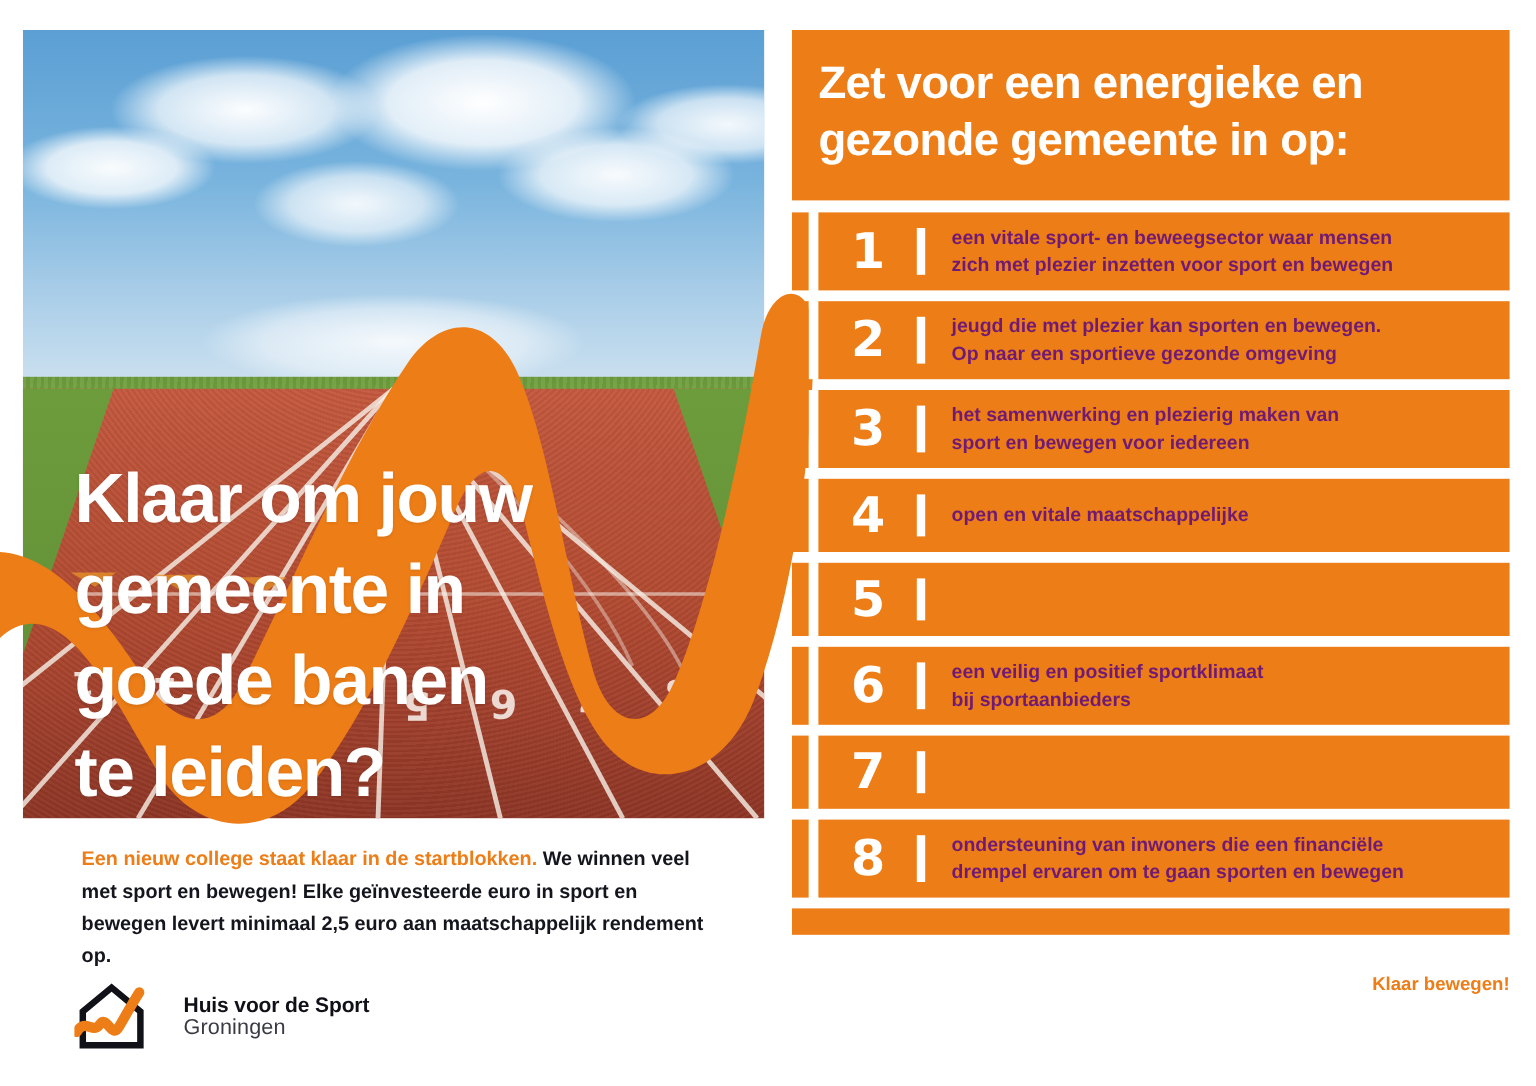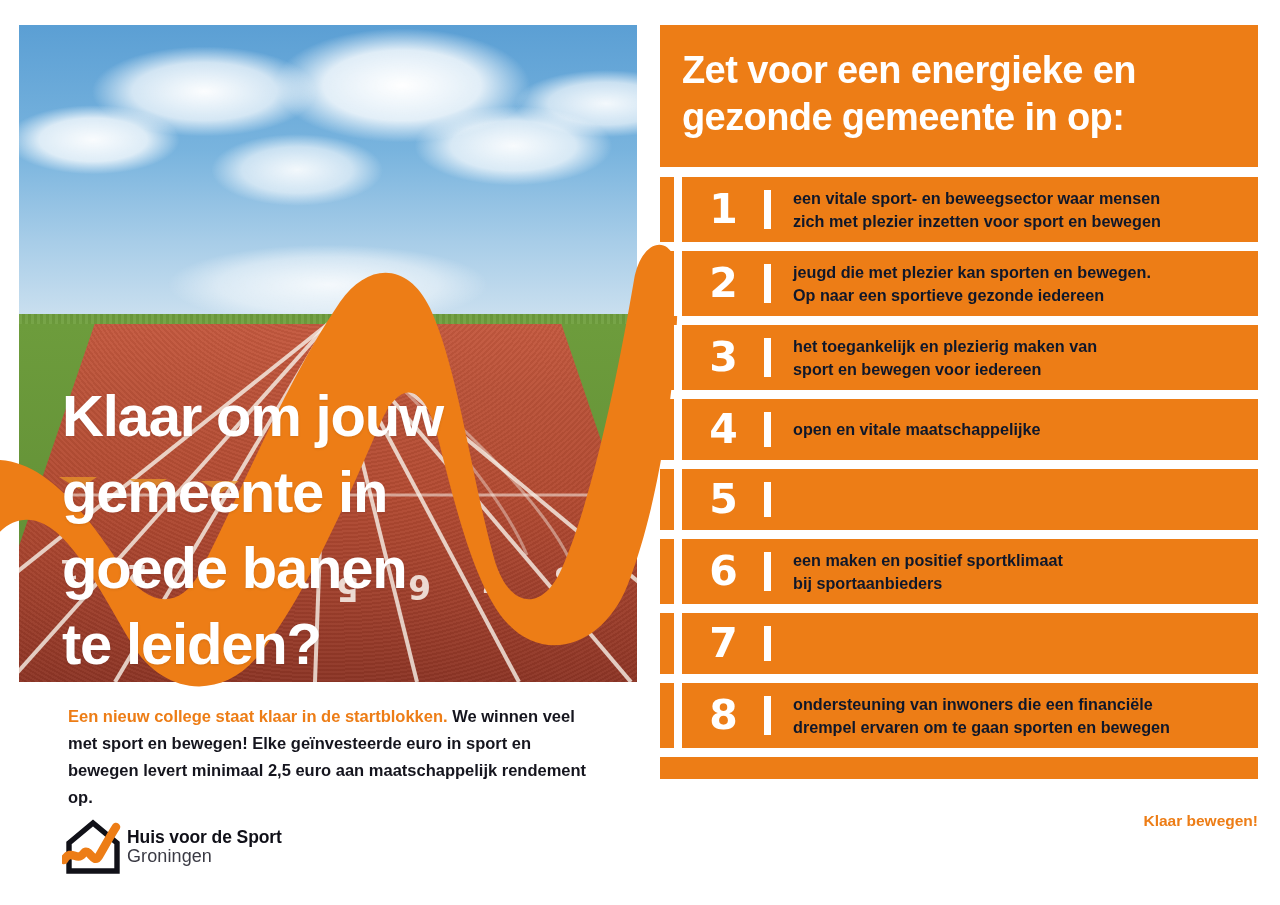--- a/index.html
+++ b/index.html
@@ -78,21 +78,21 @@
   
   .body-copy{
     position:absolute;left:68px;top:686px;width:530px;
     font-size:16.5px;line-height:27px;color:#15151e;font-weight:600;
   }
   .body-copy .lead{color:#ED7D16;font-weight:700;}
 
   
   .logo{
     position:absolute;left:62px;top:818px;
-    display:flex;align-items:center;gap:3px;justify-content:flex-end;
+    display:flex;align-items:center;gap:29px;justify-content:flex-end;
   }
   .logo-mark{width:62px;height:58px;position:relative;flex:none;}
   .logo-text{display:flex;flex-direction:column;line-height:1.06;}
   .logo-title{font-size:17.5px;font-weight:700;color:#101018;letter-spacing:-.1px;}
   .logo-sub{font-size:18px;font-weight:400;color:#3a3a44;letter-spacing:.1px;}
 
   
   .right-col{position:absolute;left:660px;top:25px;width:598px;}
   .panel-header{
     background:#ED7D16;padding:22px 16px 26px 22px;
@@ -119,21 +119,21 @@
     width:82px;flex:none;text-align:center;
     color:#ffffff;font-weight:700;font-size:41px;line-height:1;
     font-family:"DejaVu Sans", sans-serif;letter-spacing:-1px;
   }
   .row-divider{
     width:7px;flex:none;background:#ffffff;align-self:stretch;
     margin:3px 0;
   }
   .row-text{
     flex:1;padding:0 16px 0 22px;
-    color:#0f172a;font-size:16.2px;line-height:22.5px;font-weight:600;
+    color:#701a75;font-size:16.2px;line-height:22.5px;font-weight:600;
     white-space:pre-line;
   }
   .footer-bar{
     width:598px;height:22px;background:#ED7D16;margin-top:4px;
   }
   .tagline{
     position:absolute;right:22px;top:812px;
     color:#ED7D16;font-weight:700;font-size:15.5px;
   }
 </style>
@@ -266,30 +266,30 @@
 zich met plezier inzetten voor sport en bewegen</div>
           </div>
         </div>
         <div class="row">
           <div class="row-accent"></div>
           <div class="row-gap"></div>
           <div class="row-body">
             <div class="row-num">2</div>
             <div class="row-divider"></div>
             <div class="row-text">jeugd die met plezier kan sporten en bewegen.
-Op naar een sportieve gezonde iedereen</div>
+Op naar een sportieve gezonde omgeving</div>
           </div>
         </div>
         <div class="row">
           <div class="row-accent"></div>
           <div class="row-gap"></div>
           <div class="row-body">
             <div class="row-num">3</div>
             <div class="row-divider"></div>
-            <div class="row-text">het toegankelijk en plezierig maken van
+            <div class="row-text">het samenwerking en plezierig maken van
 sport en bewegen voor iedereen</div>
           </div>
         </div>
         <div class="row">
           <div class="row-accent"></div>
           <div class="row-gap"></div>
           <div class="row-body">
             <div class="row-num">4</div>
             <div class="row-divider"></div>
             <div class="row-text">open en vitale maatschappelijke</div>
@@ -302,21 +302,21 @@
             <div class="row-num">5</div>
             <div class="row-divider"></div>
           </div>
         </div>
         <div class="row">
           <div class="row-accent"></div>
           <div class="row-gap"></div>
           <div class="row-body">
             <div class="row-num">6</div>
             <div class="row-divider"></div>
-            <div class="row-text">een maken en positief sportklimaat
+            <div class="row-text">een veilig en positief sportklimaat
 bij sportaanbieders</div>
           </div>
         </div>
         <div class="row">
           <div class="row-accent"></div>
           <div class="row-gap"></div>
           <div class="row-body">
             <div class="row-num">7</div>
             <div class="row-divider"></div>
           </div>

